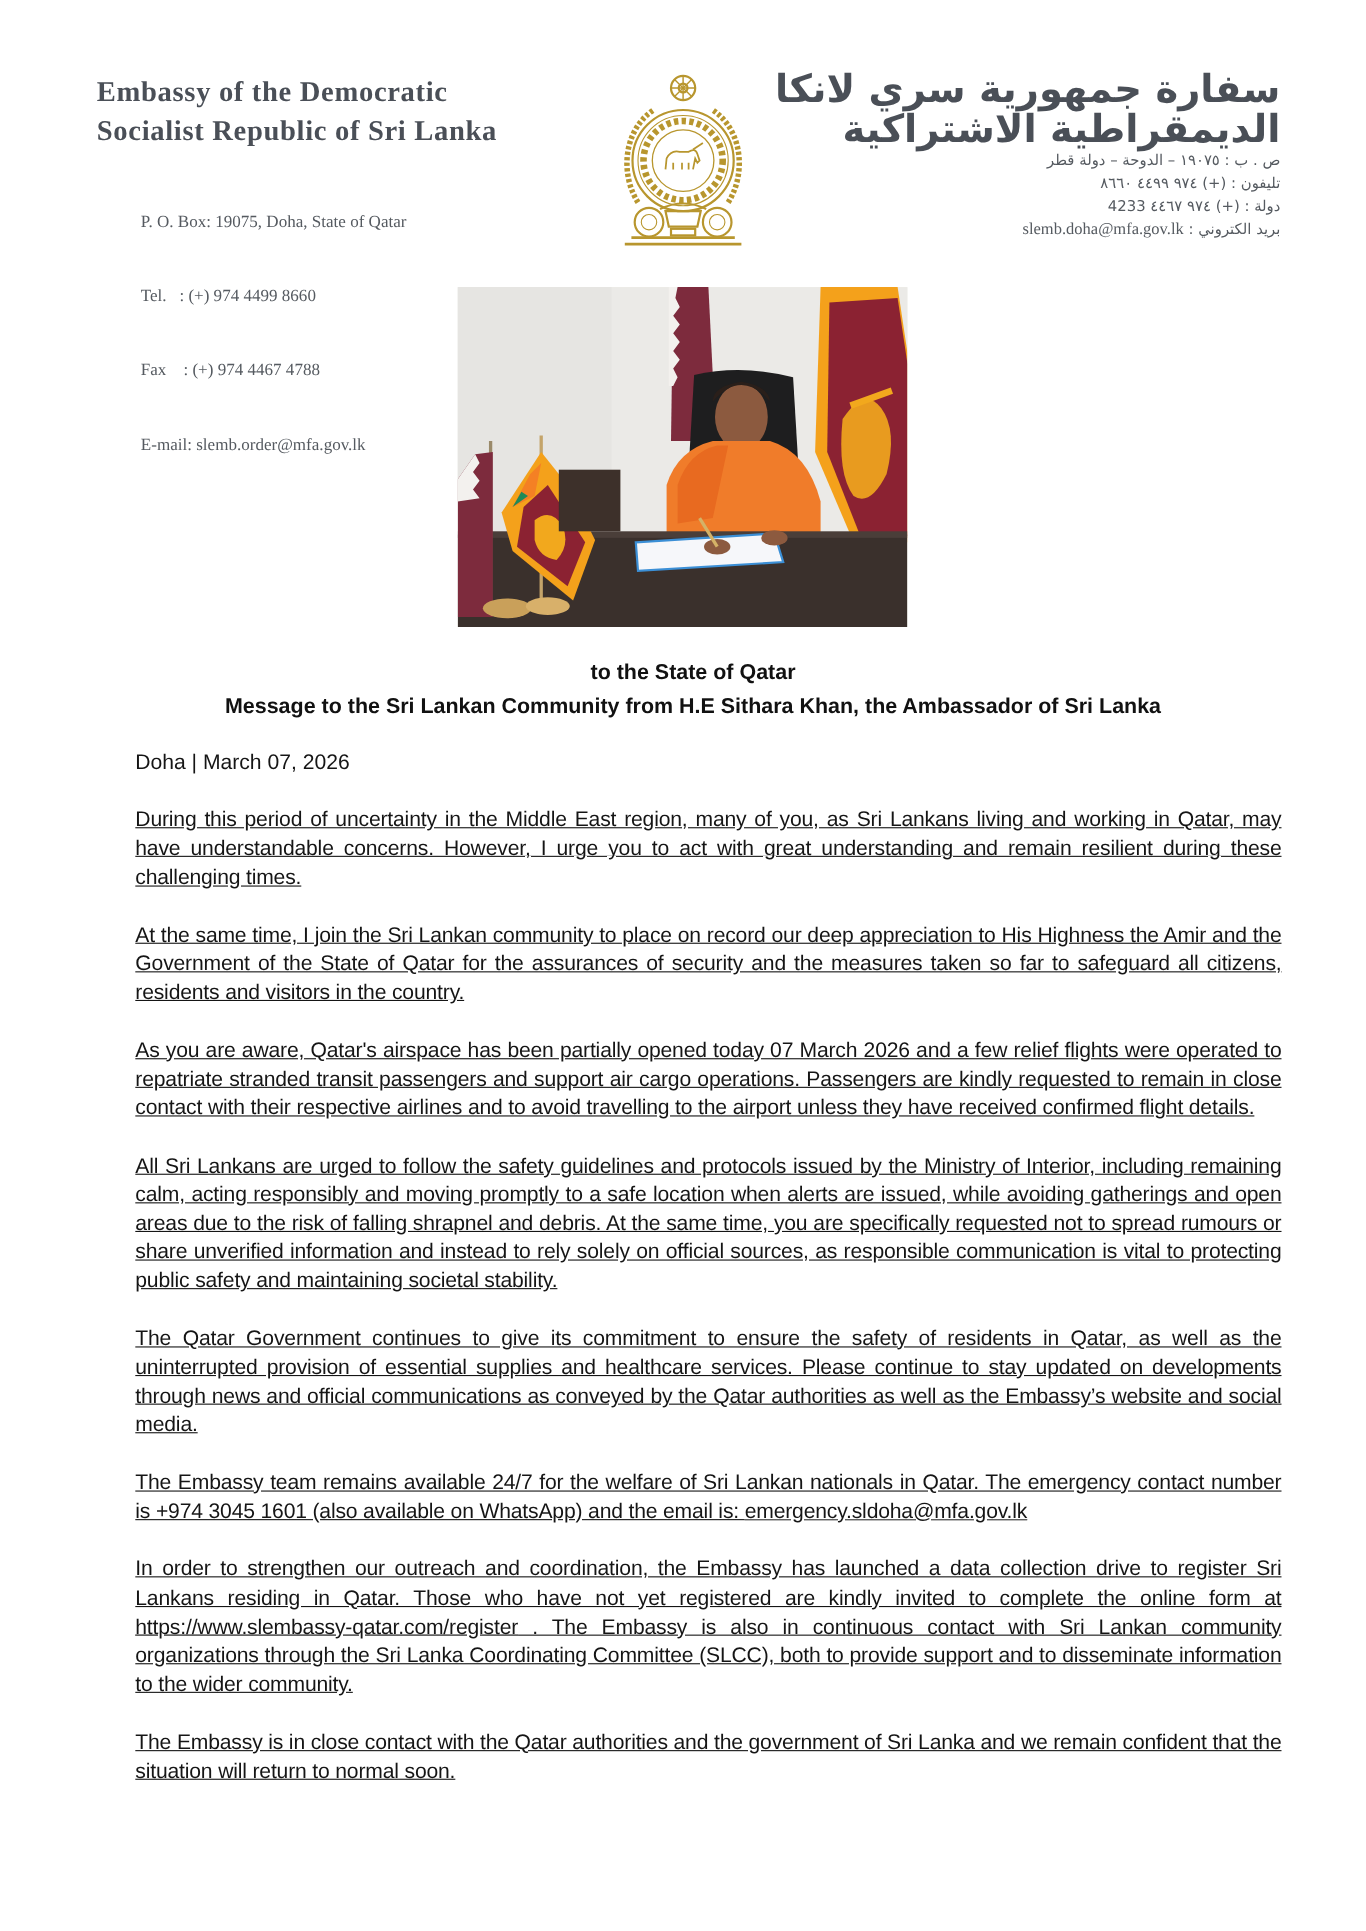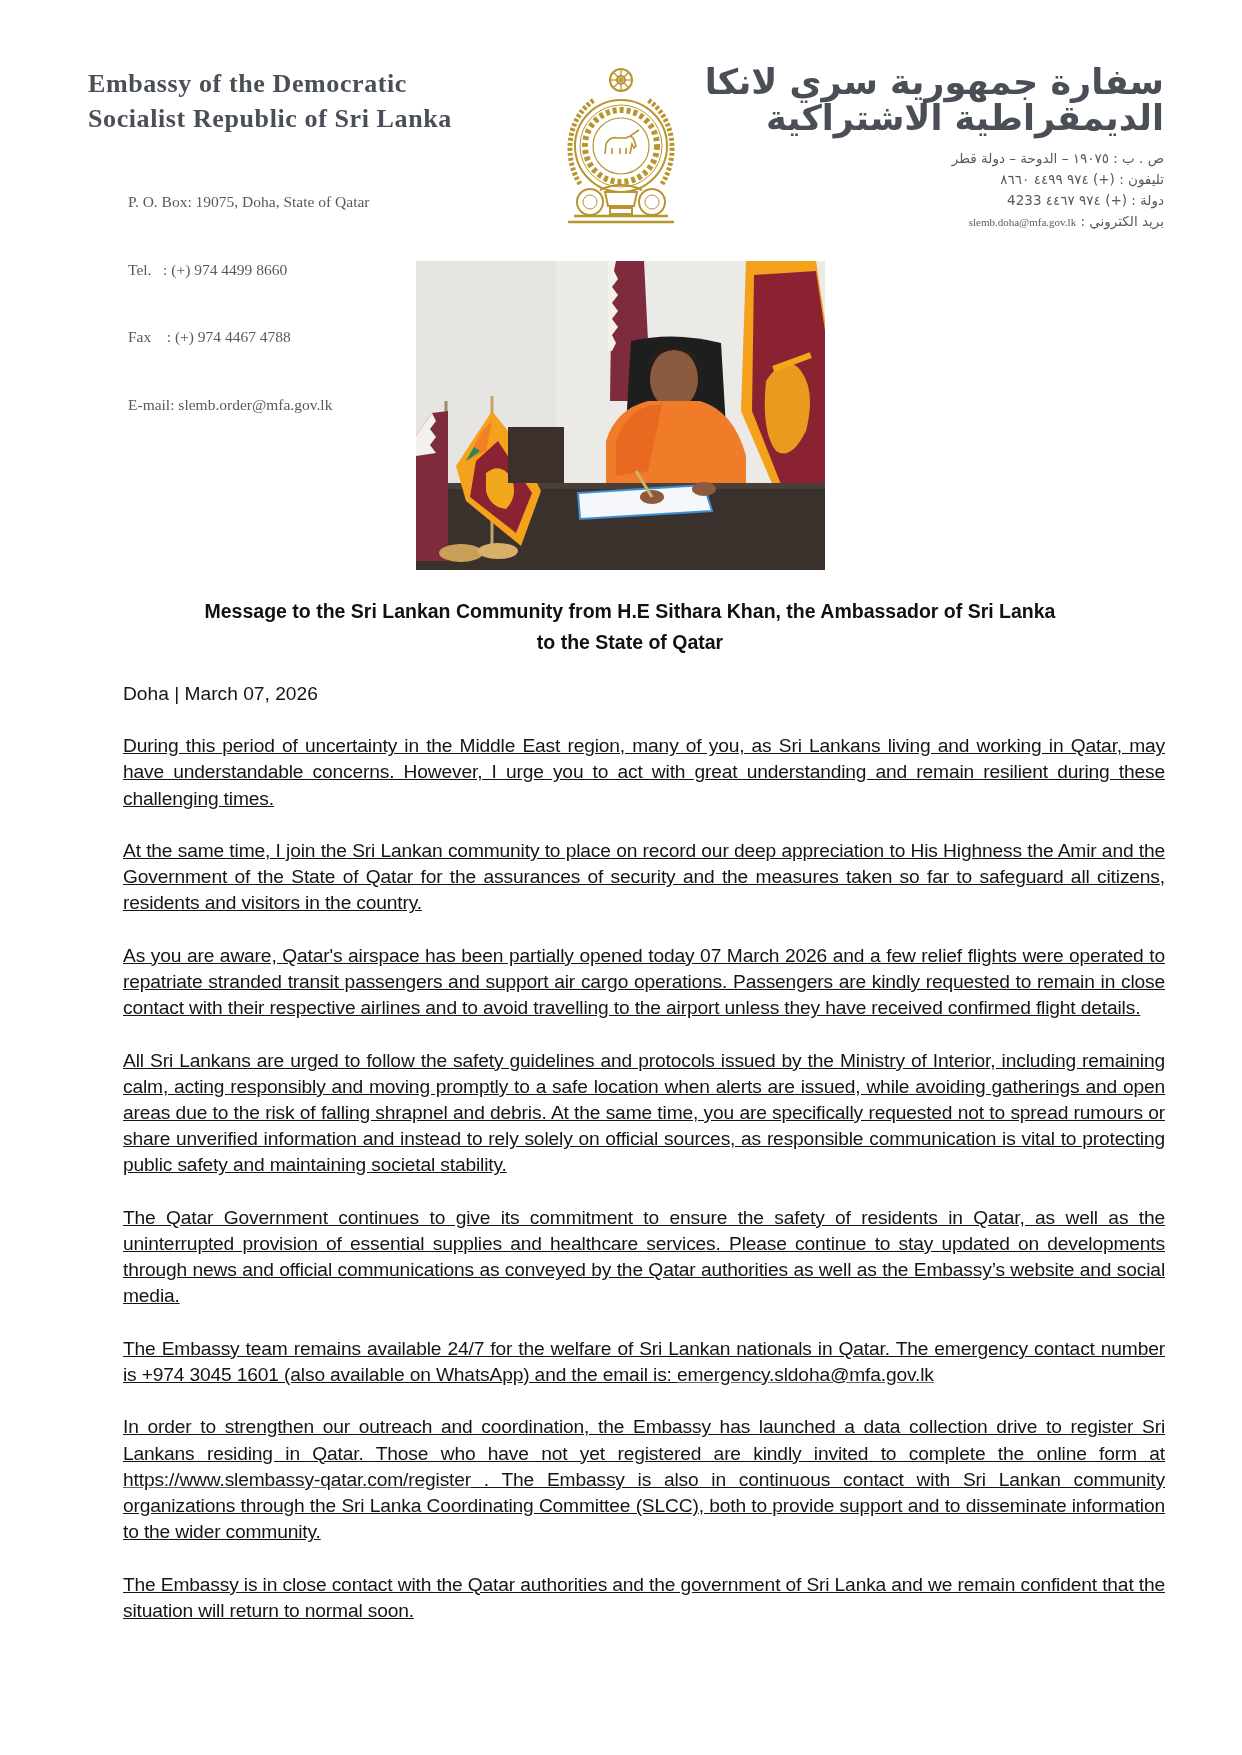--- a/index.html
+++ b/index.html
@@ -47,27 +47,26 @@
       font-family: "DejaVu Sans", sans-serif;
       color: #4a4f57;
     }
     .ar-title {
       font-weight: bold;
       font-size: 35px;
       line-height: 36px;
       white-space: nowrap;
     }
     .ar-contact {
-      margin-top: 12px;
       font-size: 13.5px;
       line-height: 21px;
       color: #555a60;
       white-space: nowrap;
     }
-    .ar-contact .ltr { direction: ltr; unicode-bidi: embed; font-family: "Liberation Serif", serif; font-size: 11px; }
+    .ar-contact .ltr { direction: ltr; unicode-bidi: embed; font-family: "Liberation Serif", serif; font-size: 15px; }
 
     .emblem {
       position: absolute;
       left: 560px;
       top: 64px;
       width: 122px;
       height: 170px;
     }
 
     .photo {
@@ -230,22 +229,22 @@
     <path d="M50 200 L 58 186 L 64 190 Z" fill="#1f8a58"></path>
 
     <ellipse cx="45" cy="292" rx="22" ry="9" fill="#c9a05a"></ellipse>
     <ellipse cx="82" cy="290" rx="20" ry="8" fill="#d8b06a"></ellipse>
 
     <rect x="92" y="166" width="56" height="56" fill="#3d302a"></rect>
   </svg>
 </div>
 
 <div class="title-block">
+  <div>to the State of Qatar</div>
   <div>Message to the Sri Lankan Community from H.E Sithara Khan, the Ambassador of Sri Lanka</div>
-  <div>to the State of Qatar</div>
 </div>
 
 <div class="doc-body">
   <p class="dateline">Doha | March 07, 2026</p>
 
   <p class="para">During this period of uncertainty in the Middle East region, many of you, as Sri Lankans living and working in Qatar, may have understandable concerns. However, I urge you to act with great understanding and remain resilient during these challenging times.</p>
   <p class="para">At the same time, I join the Sri Lankan community to place on record our deep appreciation to His Highness the Amir and the Government of the State of Qatar for the assurances of security and the measures taken so far to safeguard all citizens, residents and visitors in the country.</p>
   <p class="para">As you are aware, Qatar's airspace has been partially opened today 07 March 2026 and a few relief flights were operated to repatriate stranded transit passengers and support air cargo operations. Passengers are kindly requested to remain in close contact with their respective airlines and to avoid travelling to the airport unless they have received confirmed flight details.</p>
   <p class="para">All Sri Lankans are urged to follow the safety guidelines and protocols issued by the Ministry of Interior, including remaining calm, acting responsibly and moving promptly to a safe location when alerts are issued, while avoiding gatherings and open areas due to the risk of falling shrapnel and debris. At the same time, you are specifically requested not to spread rumours or share unverified information and instead to rely solely on official sources, as responsible communication is vital to protecting public safety and maintaining societal stability.</p>
   <p class="para">The Qatar Government continues to give its commitment to ensure the safety of residents in Qatar, as well as the uninterrupted provision of essential supplies and healthcare services. Please continue to stay updated on developments through news and official communications as conveyed by the Qatar authorities as well as the Embassy’s website and social media.</p>

